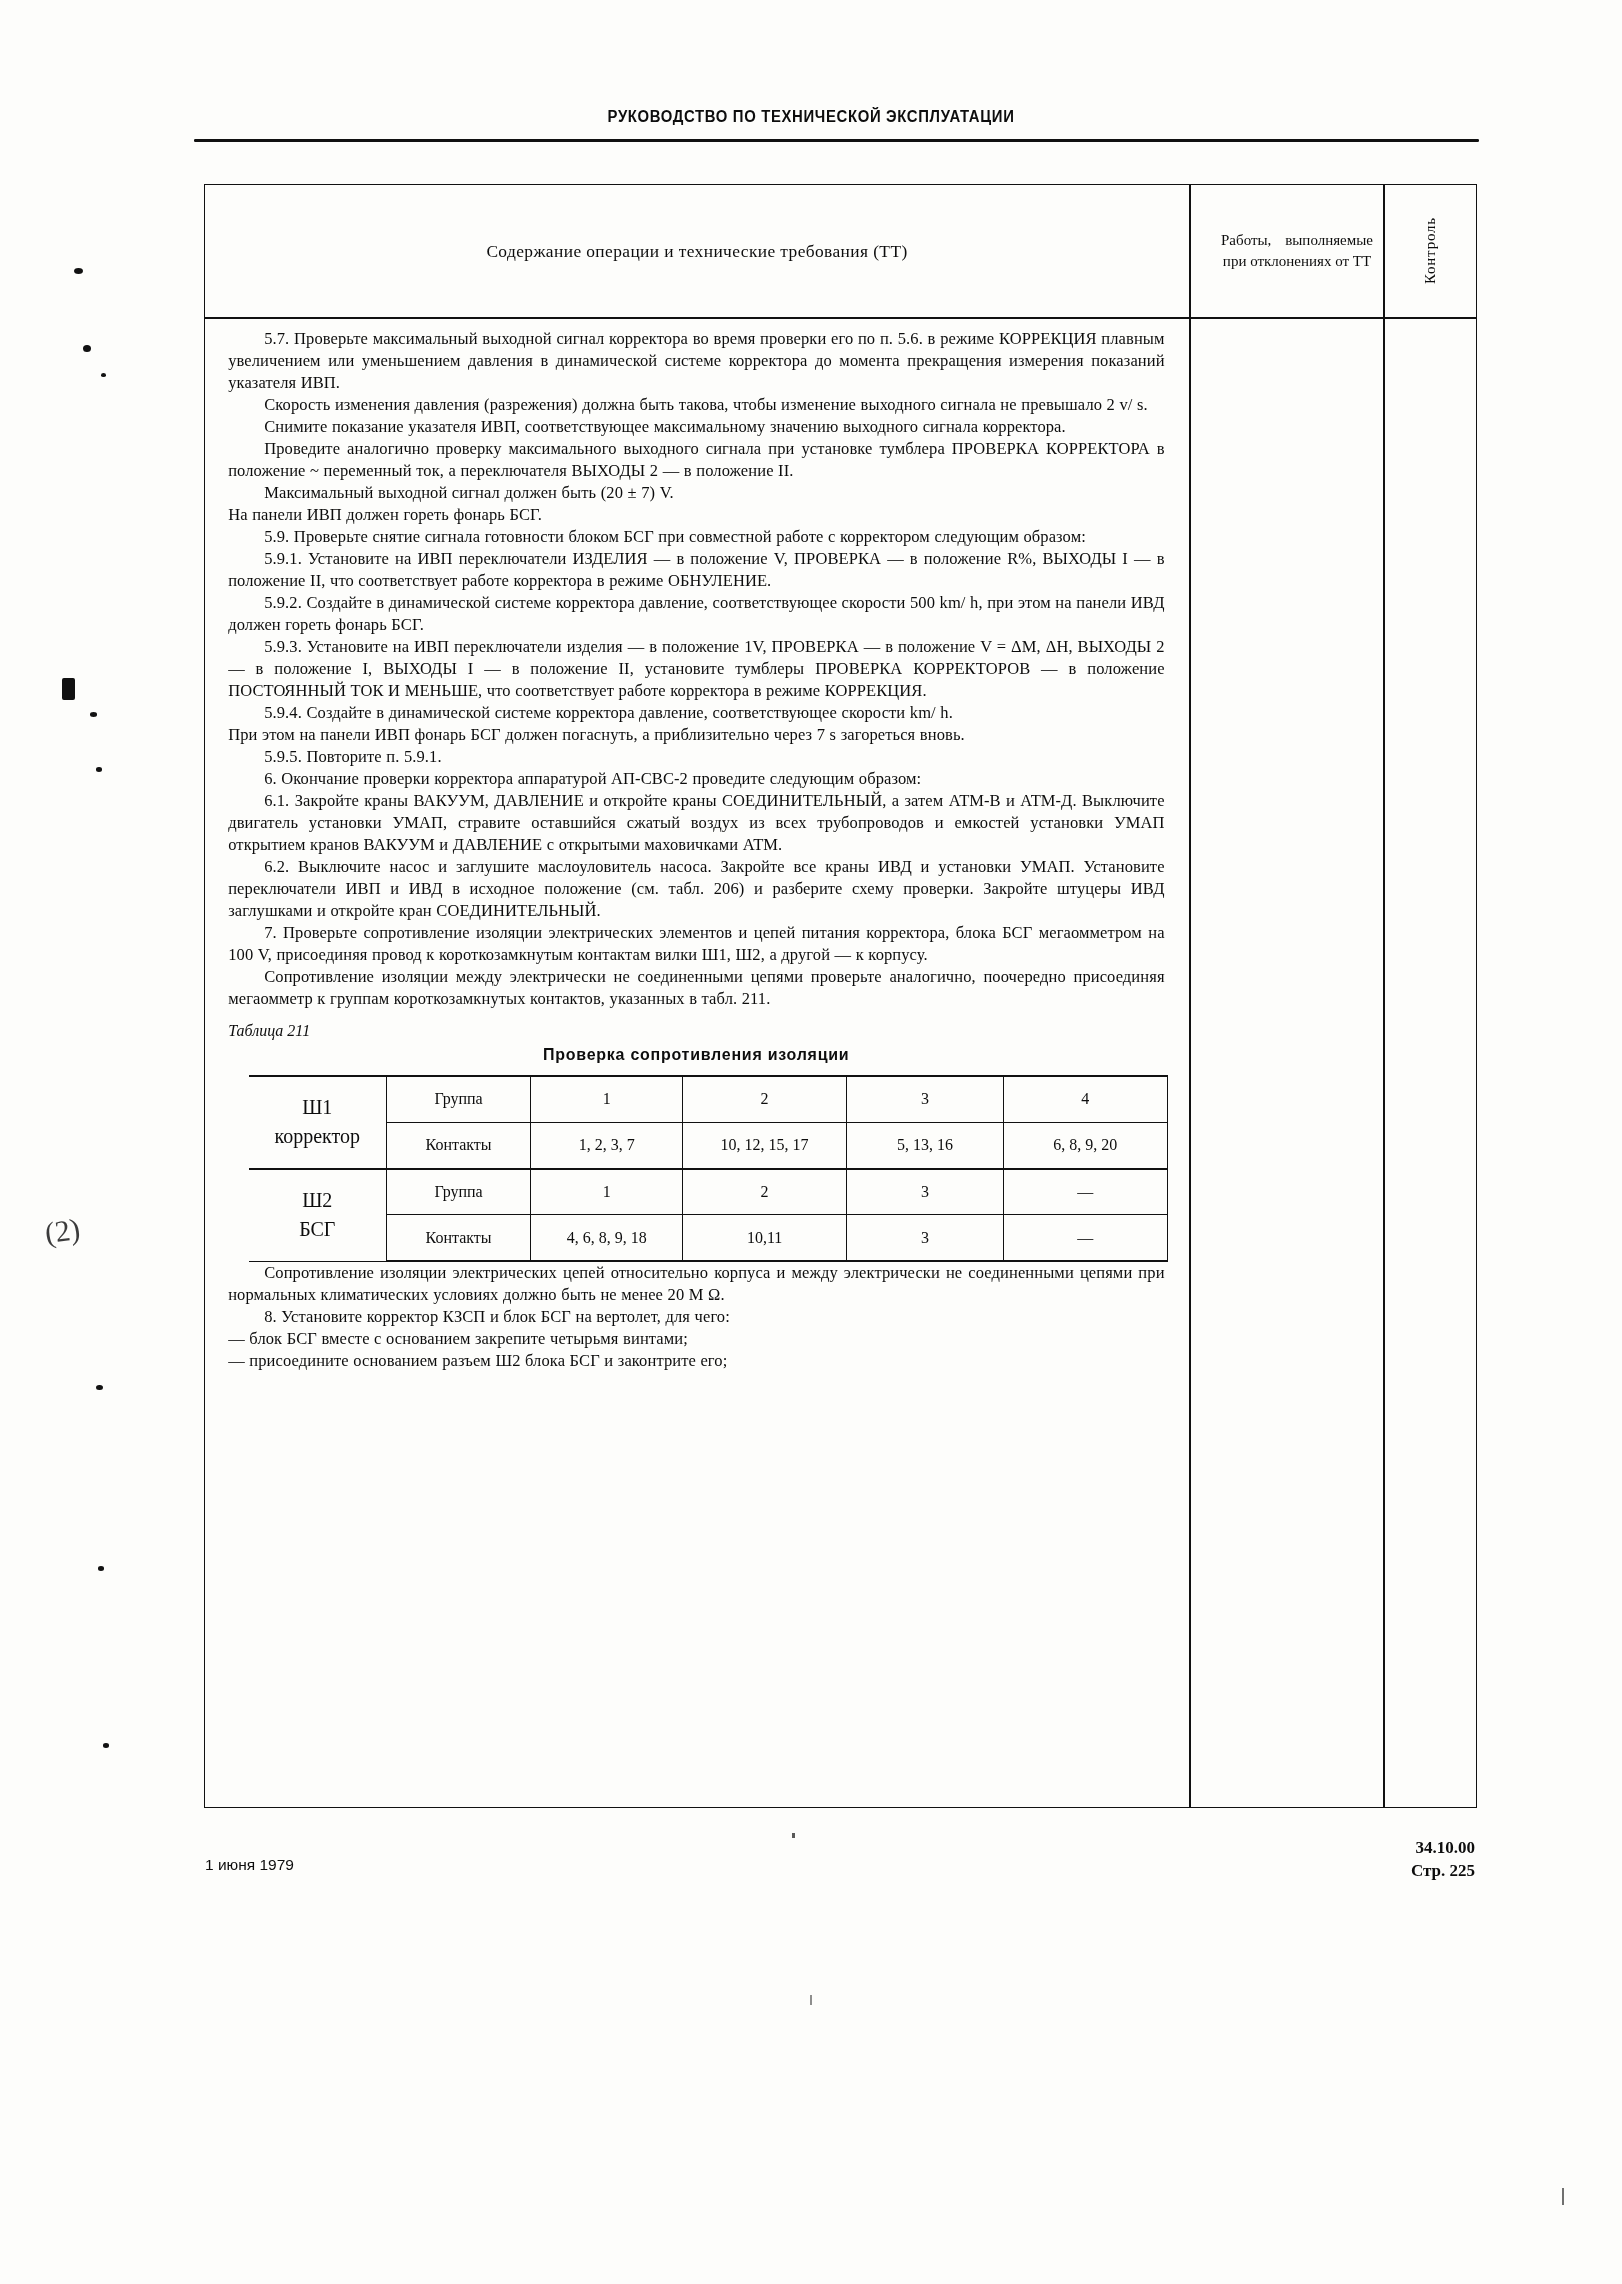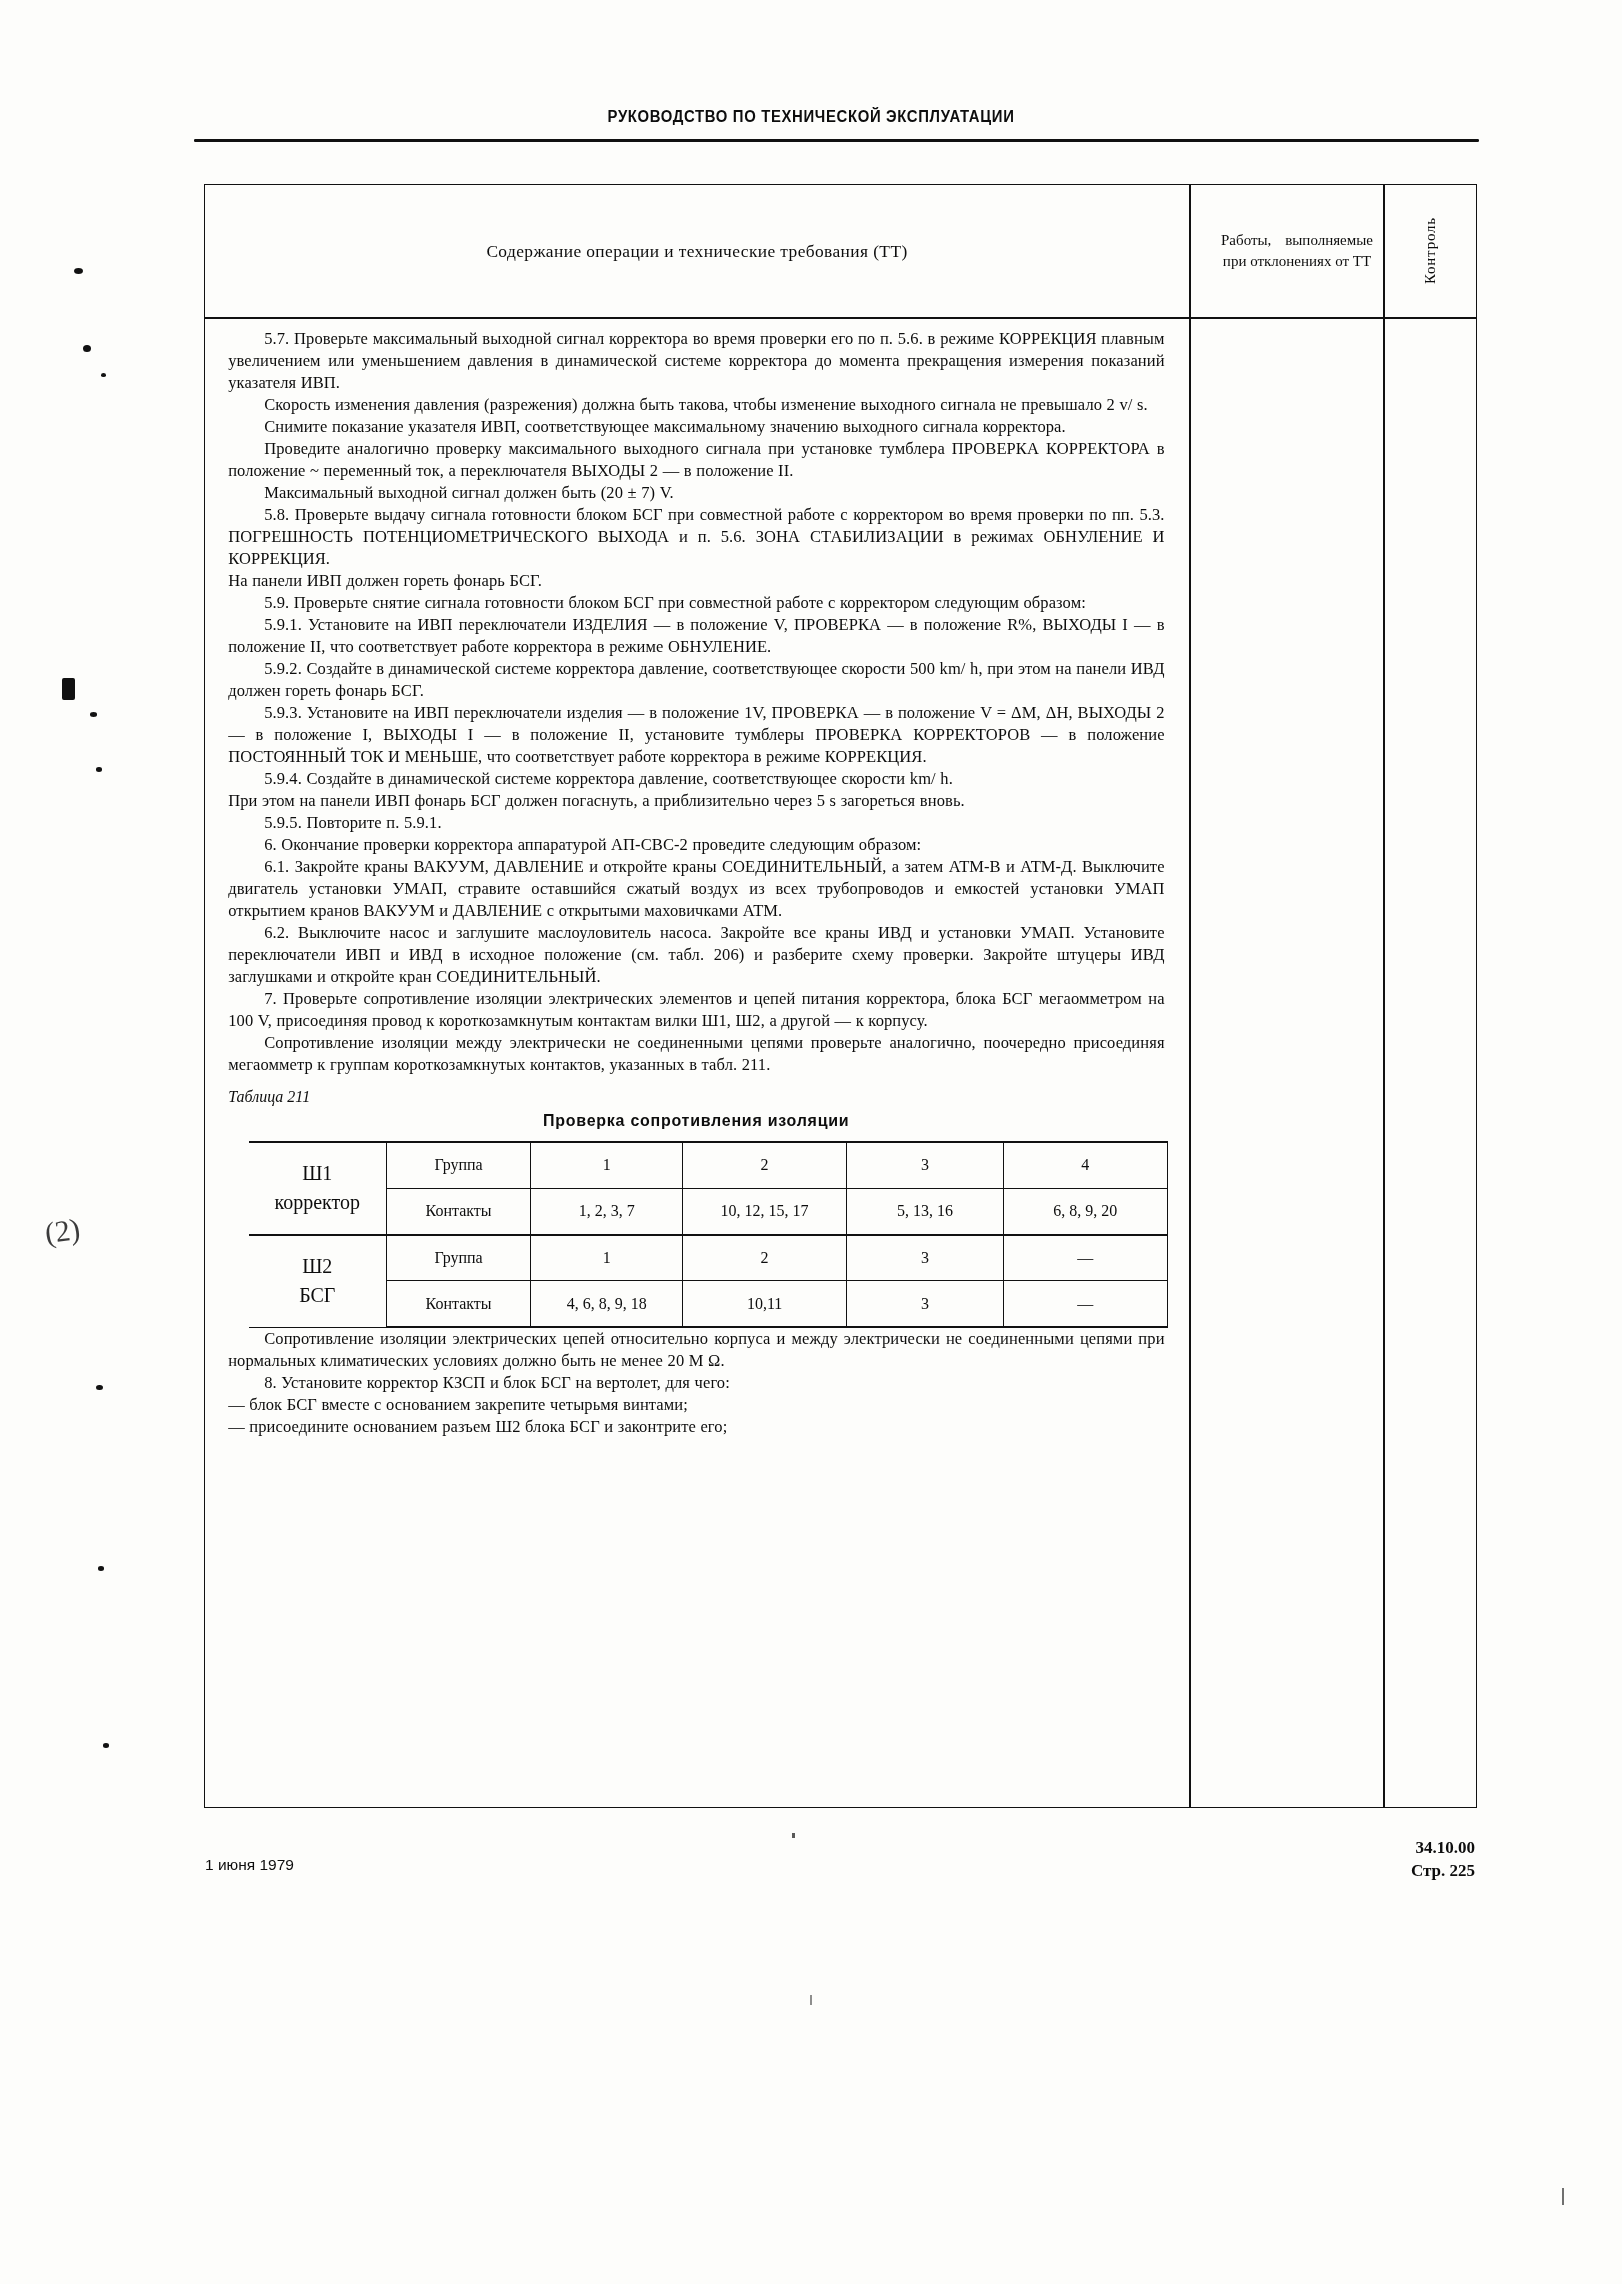--- a/index.html
+++ b/index.html
@@ -298,28 +298,27 @@
       <span>Контроль</span>
     </div>
 
     <div class="body">
 
       <p class="t">5.7. Проверьте максимальный выходной сигнал корректора во время проверки его по п. 5.6. в режиме КОРРЕКЦИЯ плавным увеличением или уменьшением давления в динамической системе корректора до момента прекращения измерения показаний указателя ИВП.</p>
       <p class="t">Скорость изменения давления (разрежения) должна быть такова, чтобы изменение выходного сигнала не превышало 2 v/ s.</p>
       <p class="t">Снимите показание указателя ИВП, соответствующее максимальному значению выходного сигнала корректора.</p>
       <p class="t">Проведите аналогично проверку максимального выходного сигнала при установке тумблера ПРОВЕРКА КОРРЕКТОРА в положение ~ переменный ток, а переключателя ВЫХОДЫ 2 — в положение II.</p>
       <p class="t">Максимальный выходной сигнал должен быть (20 ± 7) V.</p>
-      <p class="t">5.8. Проверьте выдачу сигнала готовности  блоком БСГ при совместной работе с корректором во время проверки по пп. 5.3. ПОГРЕШНОСТЬ ПОТЕНЦИОМЕТРИЧЕСКОГО ВЫХОДА и п. 5.6. ЗОНА СТАБИЛИЗАЦИИ в режимах ОБНУЛЕНИЕ И КОРРЕКЦИЯ.</p>
       <p class="t hang">На панели ИВП должен гореть фонарь БСГ.</p>
       <p class="t">5.9. Проверьте снятие сигнала готовности блоком БСГ при совместной работе с корректором следующим образом:</p>
       <p class="t">5.9.1. Установите на ИВП переключатели ИЗДЕЛИЯ — в положение V, ПРОВЕРКА — в положение R%, ВЫХОДЫ I — в положение II, что соответствует работе корректора в режиме ОБНУЛЕНИЕ.</p>
       <p class="t">5.9.2. Создайте в динамической системе корректора давление, соответствующее скорости 500 km/ h, при этом на панели ИВД должен гореть фонарь БСГ.</p>
       <p class="t">5.9.3. Установите на ИВП переключатели изделия — в положение 1V, ПРОВЕРКА — в положение V = ΔМ, ΔН, ВЫХОДЫ 2 — в положение I, ВЫХОДЫ I — в положение II, установите  тумблеры ПРОВЕРКА КОРРЕКТОРОВ — в положение ПОСТОЯННЫЙ ТОК И МЕНЬШЕ, что соответствует работе корректора в режиме КОРРЕКЦИЯ.</p>
       <p class="t">5.9.4. Создайте в динамической системе корректора давление, соответствующее скорости km/ h.</p>
-      <p class="t hang">При этом на панели ИВП фонарь БСГ должен погаснуть, а приблизительно через 5 s загореться вновь.</p>
+      <p class="t hang">При этом на панели ИВП фонарь БСГ должен погаснуть, а приблизительно через 7 s загореться вновь.</p>
       <p class="t">5.9.5. Повторите п. 5.9.1.</p>
       <p class="t">6. Окончание проверки корректора аппаратурой АП-СВС-2 проведите следующим образом:</p>
       <p class="t">6.1. Закройте краны ВАКУУМ, ДАВЛЕНИЕ и откройте краны СОЕДИНИТЕЛЬНЫЙ, а затем АТМ-В и АТМ-Д. Выключите двигатель установки УМАП, стравите оставшийся сжатый воздух из всех трубопроводов и емкостей установки УМАП открытием кранов ВАКУУМ и ДАВЛЕНИЕ с открытыми маховичками АТМ.</p>
       <p class="t">6.2. Выключите насос и заглушите маслоуловитель насоса. Закройте все краны ИВД и установки УМАП. Установите переключатели ИВП и ИВД в исходное положение (см. табл. 206) и разберите схему проверки. Закройте штуцеры ИВД заглушками и откройте кран СОЕДИНИТЕЛЬНЫЙ.</p>
       <p class="t">7. Проверьте сопротивление изоляции электрических элементов и цепей питания корректора, блока БСГ мегаомметром на 100 V, присоединяя провод к короткозамкнутым контактам вилки Ш1, Ш2, а другой — к корпусу.</p>
       <p class="t">Сопротивление изоляции между электрически не соединенными цепями проверьте аналогично, поочередно присоединяя мегаомметр к группам короткозамкнутых контактов, указанных в табл. 211.</p>
 
       <p class="tbl-no">Таблица    211</p>
       <p class="tbl-cap">Проверка  сопротивления  изоляции</p>
 

